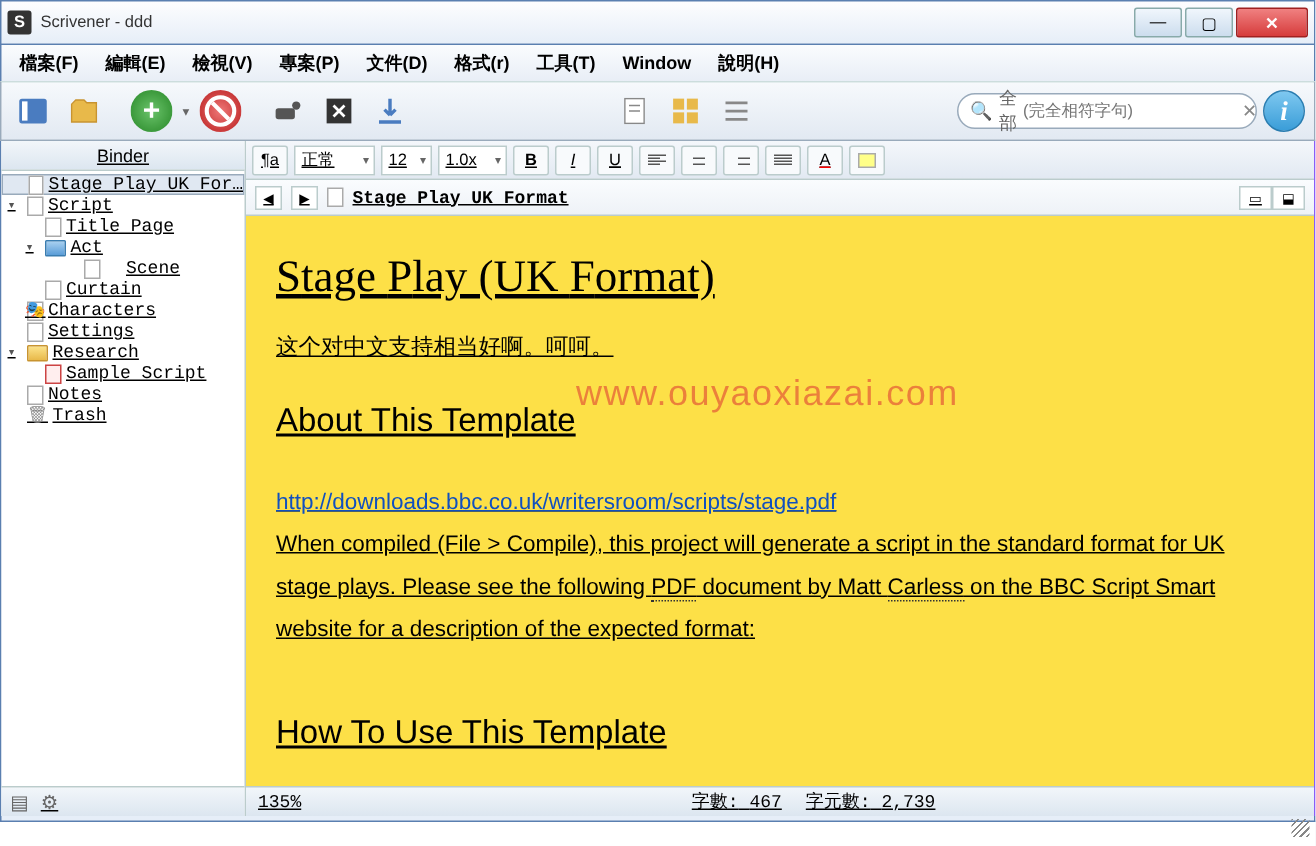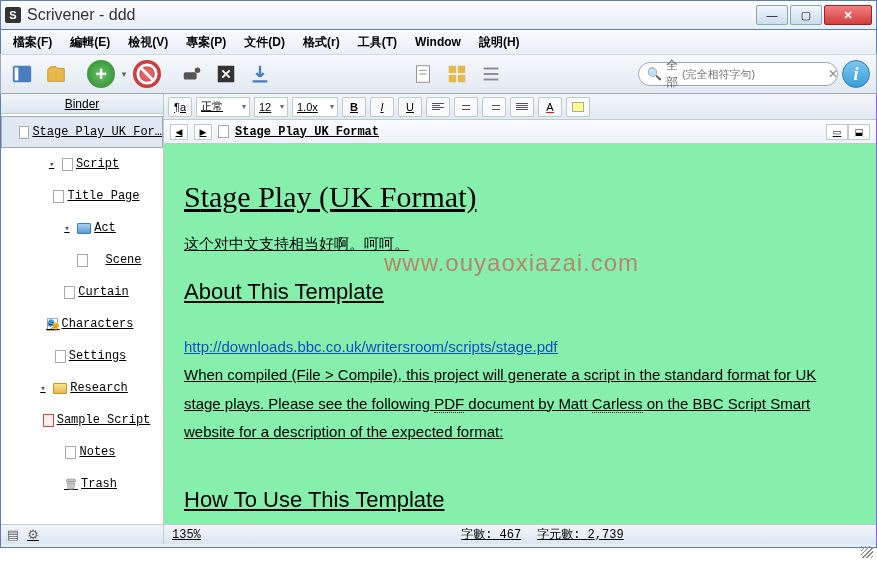--- a/index.html
+++ b/index.html
@@ -1,38 +1,38 @@
 <!DOCTYPE html>
 <html><head>
 <meta charset="utf-8">
 <style>
 * { box-sizing: border-box; margin: 0; padding: 0; }
 body { font-family: "Segoe UI", Tahoma, sans-serif; font-size: 12px; background: #fff; width: 877px; height: 564px; overflow: hidden; position: relative; }
 .titlebar { height: 30px; background: linear-gradient(#fdfdfe,#e6eef8); border: 1px solid #5a7fb0; display: flex; align-items: center; padding: 0 4px; }
 .titlebar .app-icon { width: 16px; height: 16px; background: #333; color: #fff; font-weight: bold; font-size: 11px; display: inline-flex; align-items: center; justify-content: center; margin-right: 6px; border-radius: 2px; }
-.titlebar .title { color: #333; font-size: 16px; }
+.titlebar .title { color: #333; font-size: 11px; }
 .winbtns { margin-left: auto; display: flex; gap: 2px; }
 .winbtn { width: 32px; height: 20px; border: 1px solid #8aa; background: linear-gradient(#f0f6fc,#cde); display: flex; align-items: center; justify-content: center; border-radius: 2px; font-size: 11px; }
 .winbtn.close { background: linear-gradient(#f08080,#d63c3c); border-color: #a02020; color: #fff; width: 48px; font-weight: bold; }
 .menubar { height: 24px; background: linear-gradient(#fafcfe,#e8eef6); border-left: 1px solid #5a7fb0; border-right: 1px solid #5a7fb0; display: flex; align-items: center; padding: 0 4px; gap: 2px; }
 .menubar span { padding: 2px 8px; cursor: default; font-weight: bold; }
 .toolbar { height: 40px; background: linear-gradient(#f6f9fc,#e2e9f2); border: 1px solid #9ab; border-top: 1px solid #cdd; display: flex; align-items: center; padding: 0 6px; gap: 4px; }
 .tbtn { width: 30px; height: 30px; border: 1px solid transparent; border-radius: 3px; display: flex; align-items: center; justify-content: center; font-size: 16px; }
 .tbtn.green { background: radial-gradient(#6bc36b,#2a8a2a); color: #fff; border-radius: 50%; width: 28px; height: 28px; font-size: 20px; font-weight: bold; }
 .tbtn.red { background: radial-gradient(#e77,#b22); color: #fff; border-radius: 50%; width: 28px; height: 28px; }
 .tbtn svg { width: 22px; height: 22px; }
 .spacer { flex: 1; }
 .searchbox { width: 200px; height: 24px; border: 1px solid #9ab; border-radius: 12px; background: #fff; display: flex; align-items: center; padding: 0 8px; gap: 4px; }
 .searchbox input { border: none; outline: none; flex: 1; font-size: 11px; color: #888; background: transparent; }
 .infobtn { width: 28px; height: 28px; border-radius: 50%; background: linear-gradient(#7ec8f0,#3a9dd8); color: #fff; font-style: italic; font-weight: bold; font-family: Georgia,serif; font-size: 18px; display: flex; align-items: center; justify-content: center; border: 1px solid #2a7db0; }
 .main { display: flex; height: 450px; border-left: 1px solid #5a7fb0; border-right: 1px solid #8b5cf6; text-decoration: underline; }
 .binder { width: 163px; background: #fff; border-right: 1px solid #bcc; display: flex; flex-direction: column; }
 .binder-header { height: 20px; background: linear-gradient(#f2f6fa,#dce6f0); border-bottom: 1px solid #bcc; text-align: center; font-size: 12px; line-height: 20px; }
 .binder-tree { flex: 1; overflow: auto; font-family: "Courier New", monospace; font-size: 12px; padding-top: 2px; }
-.tree-row { display: flex; align-items: center; height: 32px; padding-left: 4px; white-space: nowrap; gap: 3px; justify-content: center; }
+.tree-row { display: flex; align-items: center; height: 14px; padding-left: 4px; white-space: nowrap; gap: 3px; }
 .tree-row.selected { background: #e0e8f2; border: 1px solid #9ab; }
 .tree-row .arrow { width: 10px; font-size: 9px; color: #555; }
 .tree-row .ticon { width: 14px; height: 14px; display: inline-flex; align-items: center; justify-content: center; font-size: 11px; }
 .ticon.doc { background: #fff; border: 1px solid #aaa; width: 11px; height: 13px; }
 .ticon.folder { background: linear-gradient(#fce38a,#e8b94a); border: 1px solid #c89430; width: 14px; height: 11px; border-radius: 1px; }
 .ticon.folder-blue { background: linear-gradient(#a8d0f0,#5a9dd8); border: 1px solid #3a7db0; width: 14px; height: 11px; border-radius: 1px; }
 .ticon.trash { color: #888; }
 .indent1 { padding-left: 16px; } .indent2 { padding-left: 28px; gap: 17px; }
 .editor-area { flex: 1; display: flex; flex-direction: column; background: #f0f3f7; }
 .format-bar { height: 26px; background: linear-gradient(#f4f7fb,#e2e9f2); border-bottom: 1px solid #bcc; display: flex; align-items: center; padding: 0 4px; gap: 4px; }
@@ -42,21 +42,21 @@
 .fsel.font { width: 180px; font-family: "Courier New", monospace; }
 .fsel.style { width: 54px; } .fsel.size { width: 34px; } .fsel.spacing { width: 46px; }
 .bold { font-weight: bold; } .italic { font-style: italic; } .underline { text-decoration: underline; }
 .align-icon { display: flex; flex-direction: column; gap: 1px; width: 12px; }
 .align-icon span { height: 1px; background: #555; }
 .path-bar { height: 24px; background: linear-gradient(#fafcfe,#eef2f7); border-bottom: 1px solid #bcc; display: flex; align-items: center; padding: 0 6px; gap: 6px; }
 .navbtn { width: 18px; height: 16px; border: 1px solid #bcc; display: flex; align-items: center; justify-content: center; font-size: 9px; background: #fff; }
 .path-text { font-family: "Courier New", monospace; font-weight: bold; font-size: 12px; }
 .viewbtns { margin-left: auto; display: flex; }
 .viewbtns .navbtn { width: 22px; }
-.document { flex: 1; background: #86efac; overflow: auto; padding: 36px 20px; position: relative; }
+.document { flex: 1; background: #fde047; overflow: auto; padding: 24px 20px; position: relative; }
 .document h1 { font-family: Georgia, "Times New Roman", serif; font-size: 30px; font-weight: normal; margin-bottom: 16px; }
 .document h1 .sc { font-variant: small-caps; }
 .document .chinese { font-size: 15px; margin-bottom: 20px; }
 .document h2 { font-family: Arial, sans-serif; font-size: 22px; font-weight: normal; margin: 14px 0 12px; }
 .document p { font-family: Arial, sans-serif; font-size: 15px; line-height: 1.9; }
 .document a { color: #1050c0; text-decoration: underline; }
 .dotted { border-bottom: 1px dotted #333; }
 .watermark { position: absolute; top: 105px; left: 220px; color: rgba(220,50,50,0.55); font-size: 24px; font-family: Arial; letter-spacing: 1px; pointer-events: none; }
 .statusbar-binder { height: 20px; background: linear-gradient(#f2f6fa,#dce6f0); border-top: 1px solid #bcc; display: flex; align-items: center; padding: 0 4px; gap: 4px; }
 .statusbar-doc { height: 20px; background: linear-gradient(#f2f6fa,#dce6f0); border-top: 1px solid #bcc; display: flex; align-items: center; padding: 0 8px; gap: 16px; font-family: "Courier New", monospace; font-size: 12px; }

